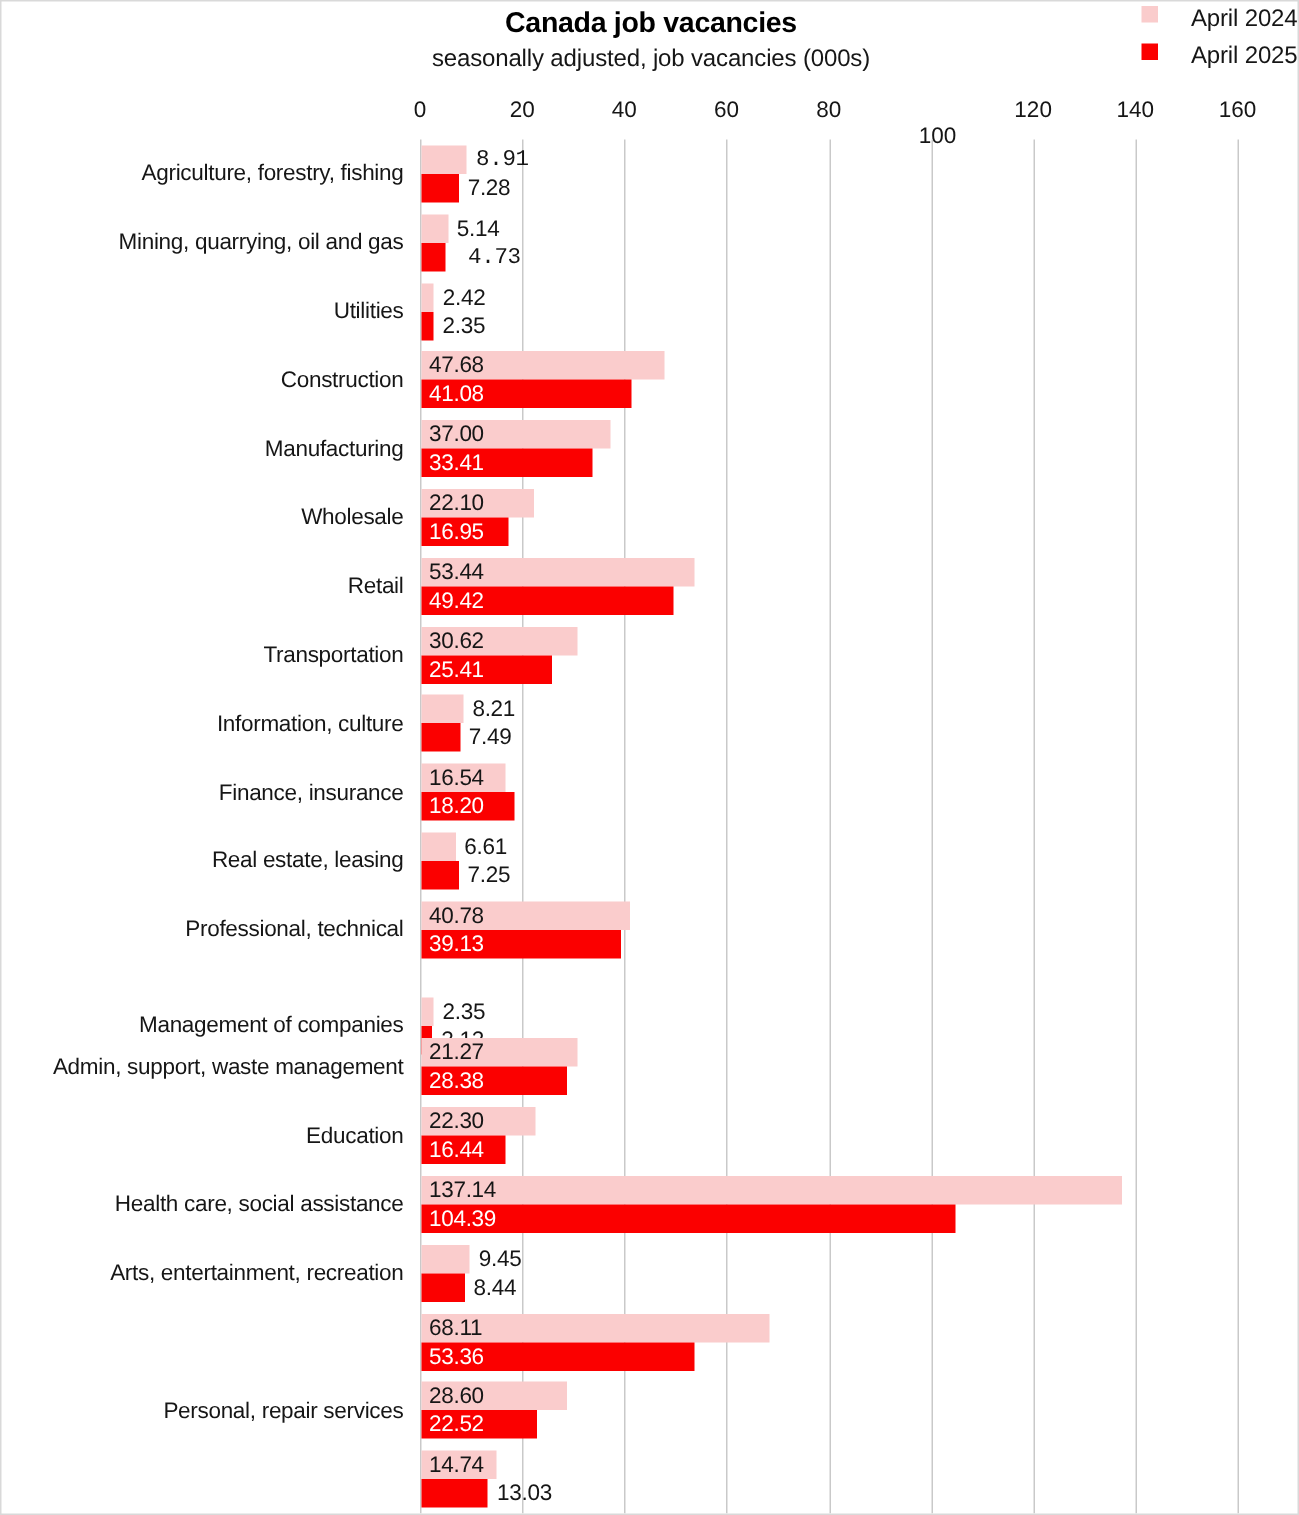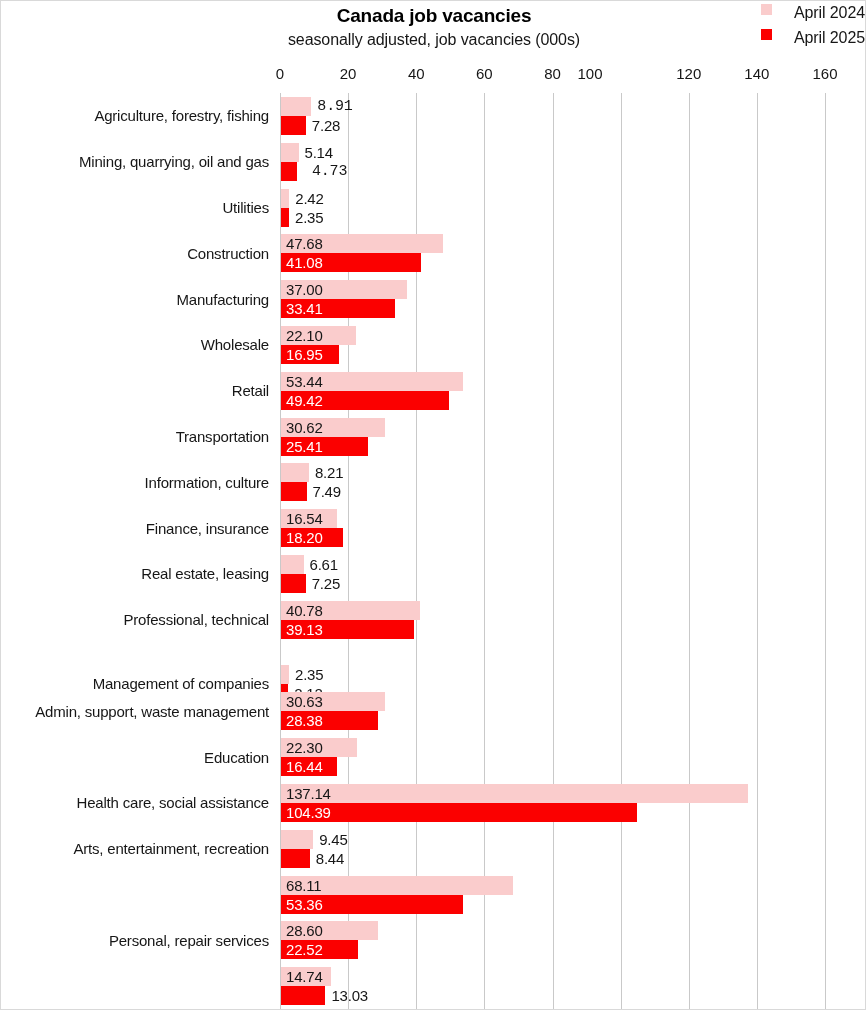--- a/index.html
+++ b/index.html
@@ -165,21 +165,21 @@
         <span class="legend-label">April 2025</span>
       </div>
     </div>
 
   <div id="axis-ticks">
       <div class="axis-tick-label" style="left: 279px;">0</div>
       <div class="axis-tick-label" style="left: 347.125px;">20</div>
       <div class="axis-tick-label" style="left: 415.25px;">40</div>
       <div class="axis-tick-label" style="left: 483.375px;">60</div>
       <div class="axis-tick-label" style="left: 551.5px;">80</div>
-      <div class="axis-tick-label" style="left: 589px;">100</div>
+      <div class="axis-tick-label" style="left: 624px; margin-top: 17px;">100</div>
       <div class="axis-tick-label" style="left: 687.75px;">120</div>
       <div class="axis-tick-label" style="left: 755.875px;">140</div>
       <div class="axis-tick-label" style="left: 824px; text-align: center;">160</div>
     </div>
 
   <div id="plot-area">
     <div id="axis-line-zero"></div>
   <div class="gridline" style="left: 68.125px;"></div>
       <div class="gridline" style="left: 136.25px;"></div>
       <div class="gridline" style="left: 204.375px;"></div>
@@ -331,21 +331,21 @@
         </div>
         <div class="bar-wrap s1" style="width: 7.22125px;">
           <div class="bar c2025" style="width: 7.22125px; background: rgb(251, 0, 0);"></div>
           <div class="bar-value outside dark">2.12</div>
         </div>
       </div>
       <div class="cat-row" style="top: 687.4px; height: 45.8px;">
         <div class="cat-label" style="height: 45.8px;">Admin, support, waste management</div>
         <div class="bar-wrap s0" style="width: 104.333px;">
           <div class="bar c2024" style="width: 104.333px; background: rgb(250, 204, 204);"></div>
-          <div class="bar-value inside dark">30.63</div>
+          <div class="bar-value inside dark">21.27</div>
         </div>
         <div class="bar-wrap s1" style="width: 96.6694px;">
           <div class="bar c2025" style="width: 96.6694px; background: rgb(251, 0, 0);"></div>
           <div class="bar-value inside light">28.38</div>
         </div>
       </div>
       <div class="cat-row" style="top: 733.2px; height: 45.8px;">
         <div class="cat-label" style="height: 45.8px;">Education</div>
         <div class="bar-wrap s0" style="width: 75.9594px;">
           <div class="bar c2024" style="width: 75.9594px; background: rgb(250, 204, 204);"></div>

